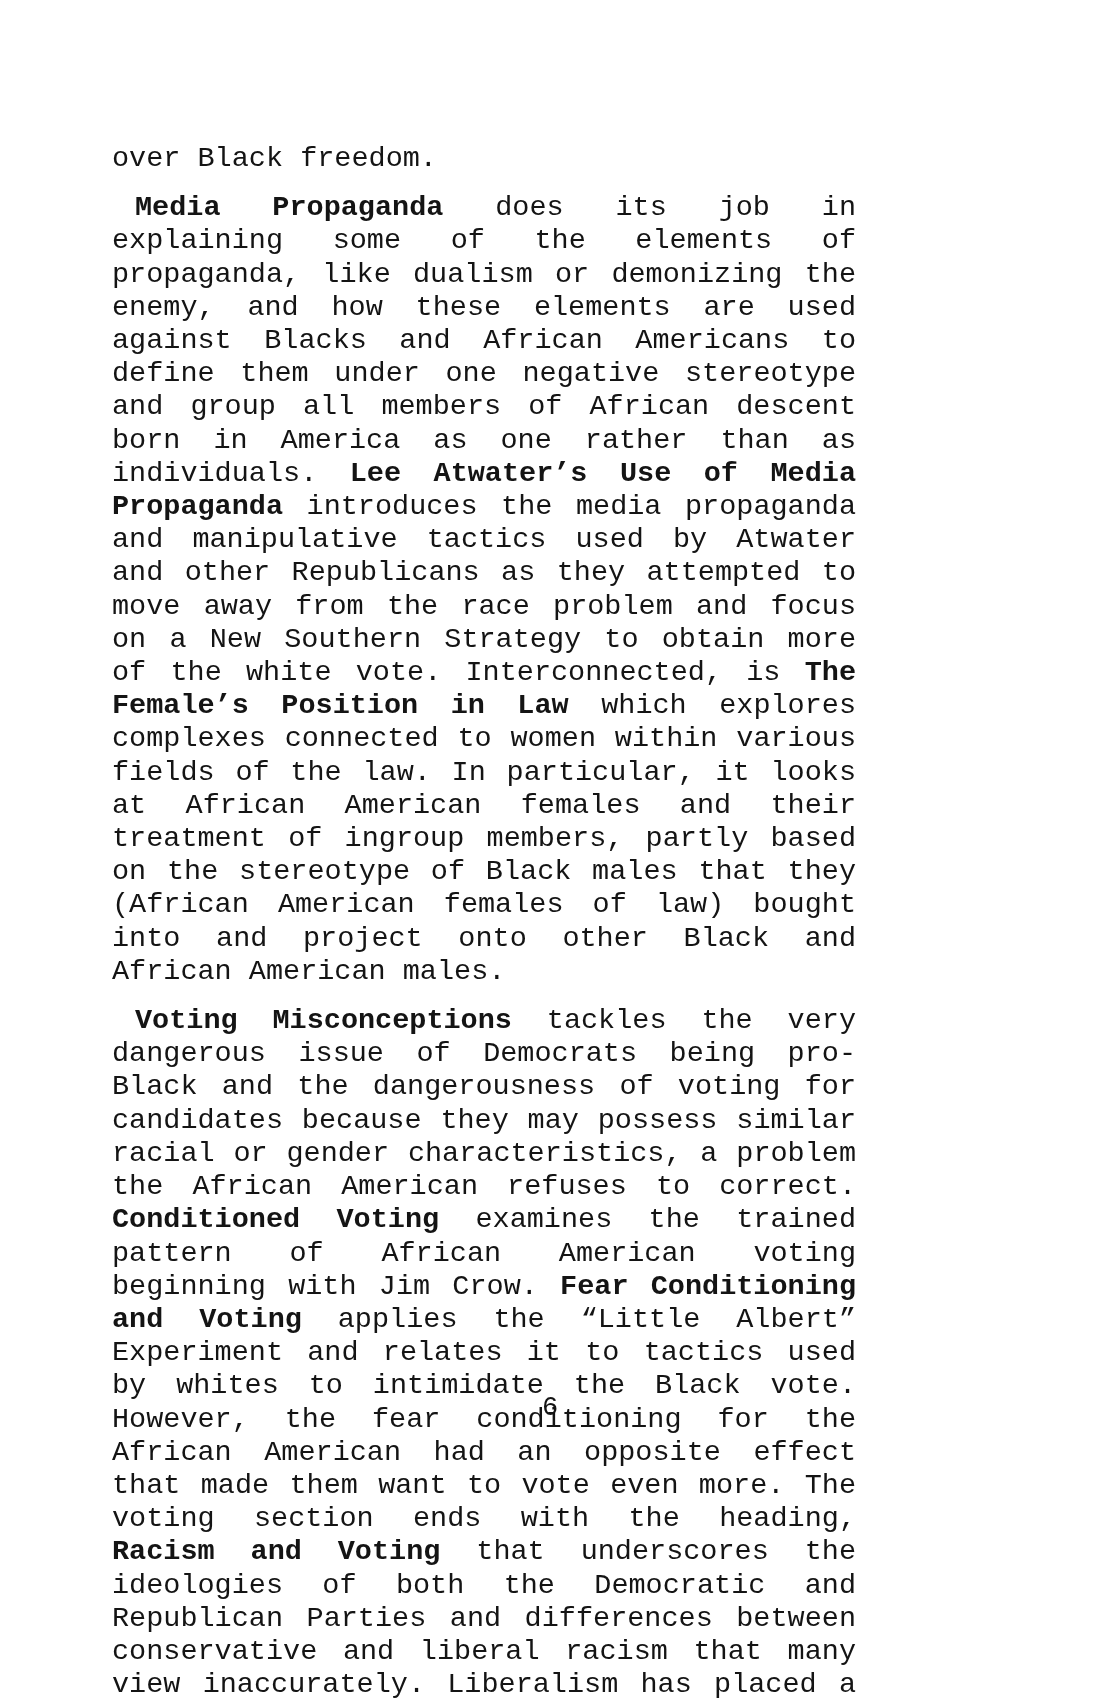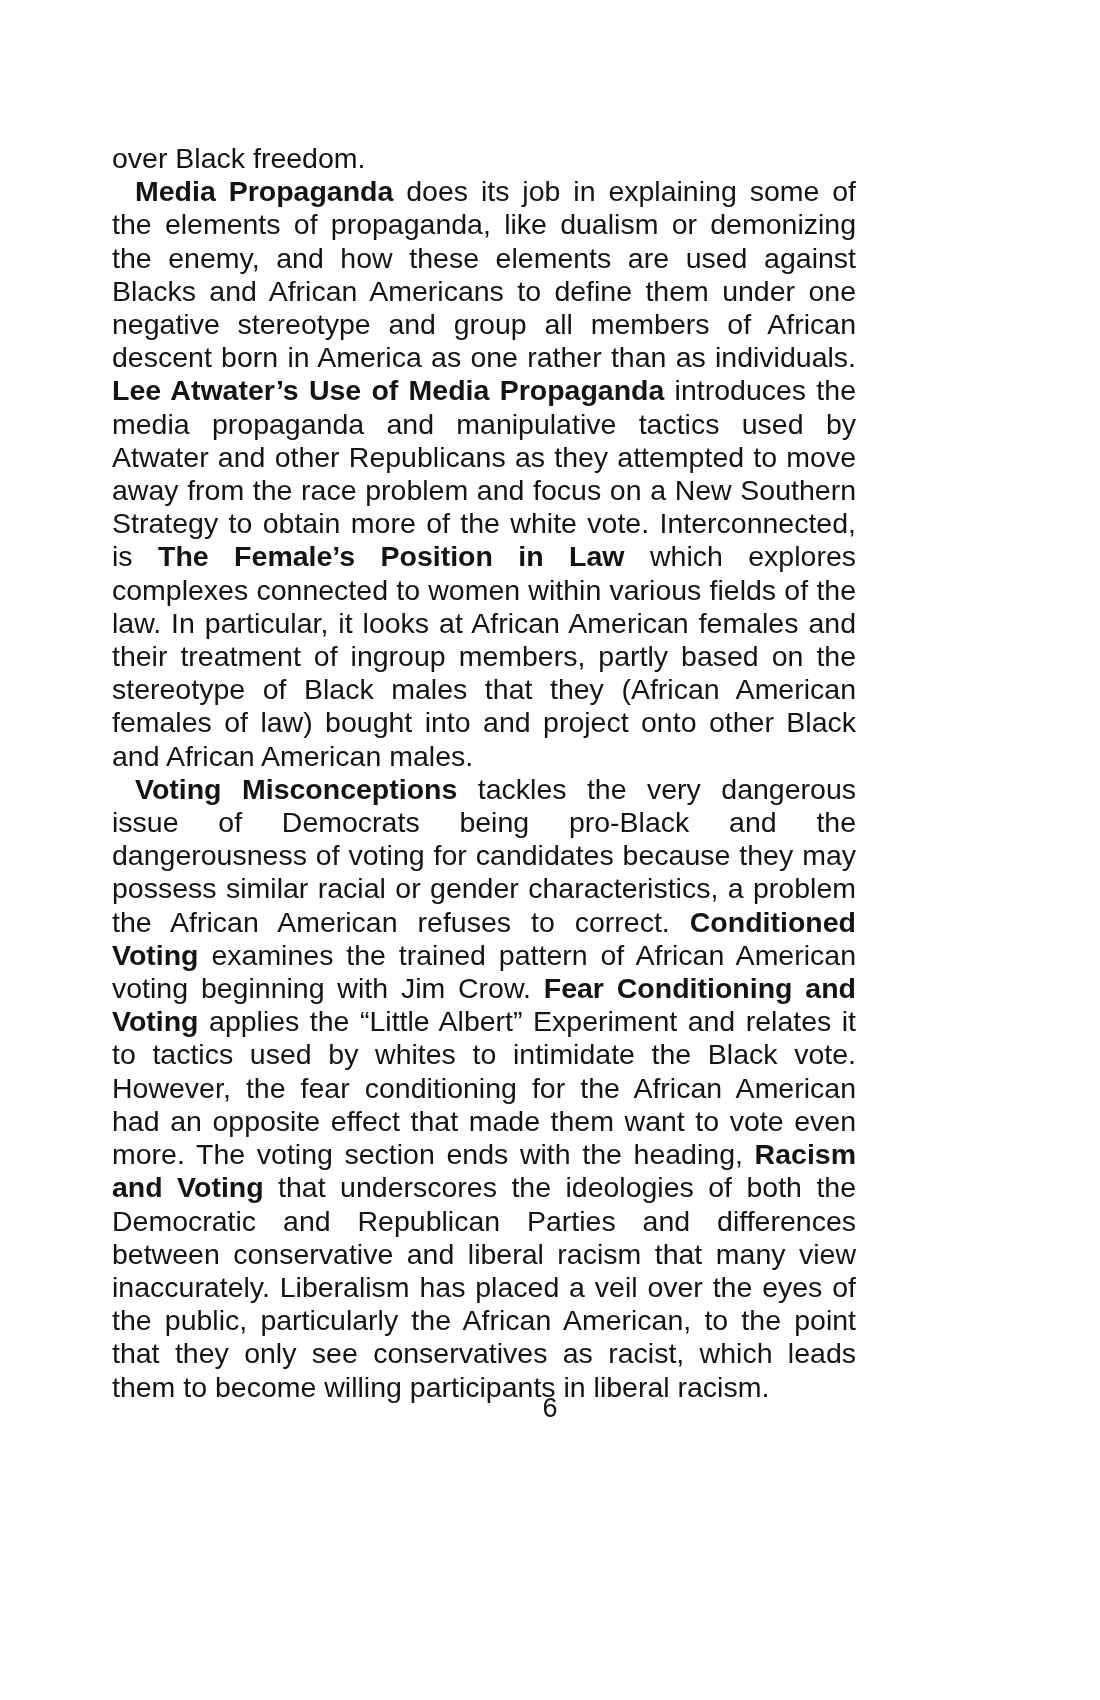--- a/index.html
+++ b/index.html
@@ -6,21 +6,21 @@
     margin: 0;
     padding: 0;
     background: #ffffff;
   }
   .page {
     position: relative;
     width: 1020px;
     height: 1700px;
     background: #ffffff;
     overflow: hidden;
-    font-family: Liberation Sans, sans-serif;
+    font-family: Liberation Mono, monospace;
     color: #111111;
   }
   .textblock {
     position: absolute;
     left: 112px;
     top: 142px;
     width: 744px;
   }
   .para {
     margin: 0;
@@ -30,20 +30,21 @@
     line-height: 33.2px;
     color: #141414;
     -webkit-font-smoothing: antialiased;
     hyphens: none;
   }
   .para.continuation {
     text-indent: 0;
   }
   .para.indented {
     text-indent: 23px;
+    margin-top: 16px;
   }
   .para b {
     font-weight: bold;
   }
   .folio {
     position: absolute;
     left: 0;
     top: 1393px;
     width: 1100px;
     text-align: center;

